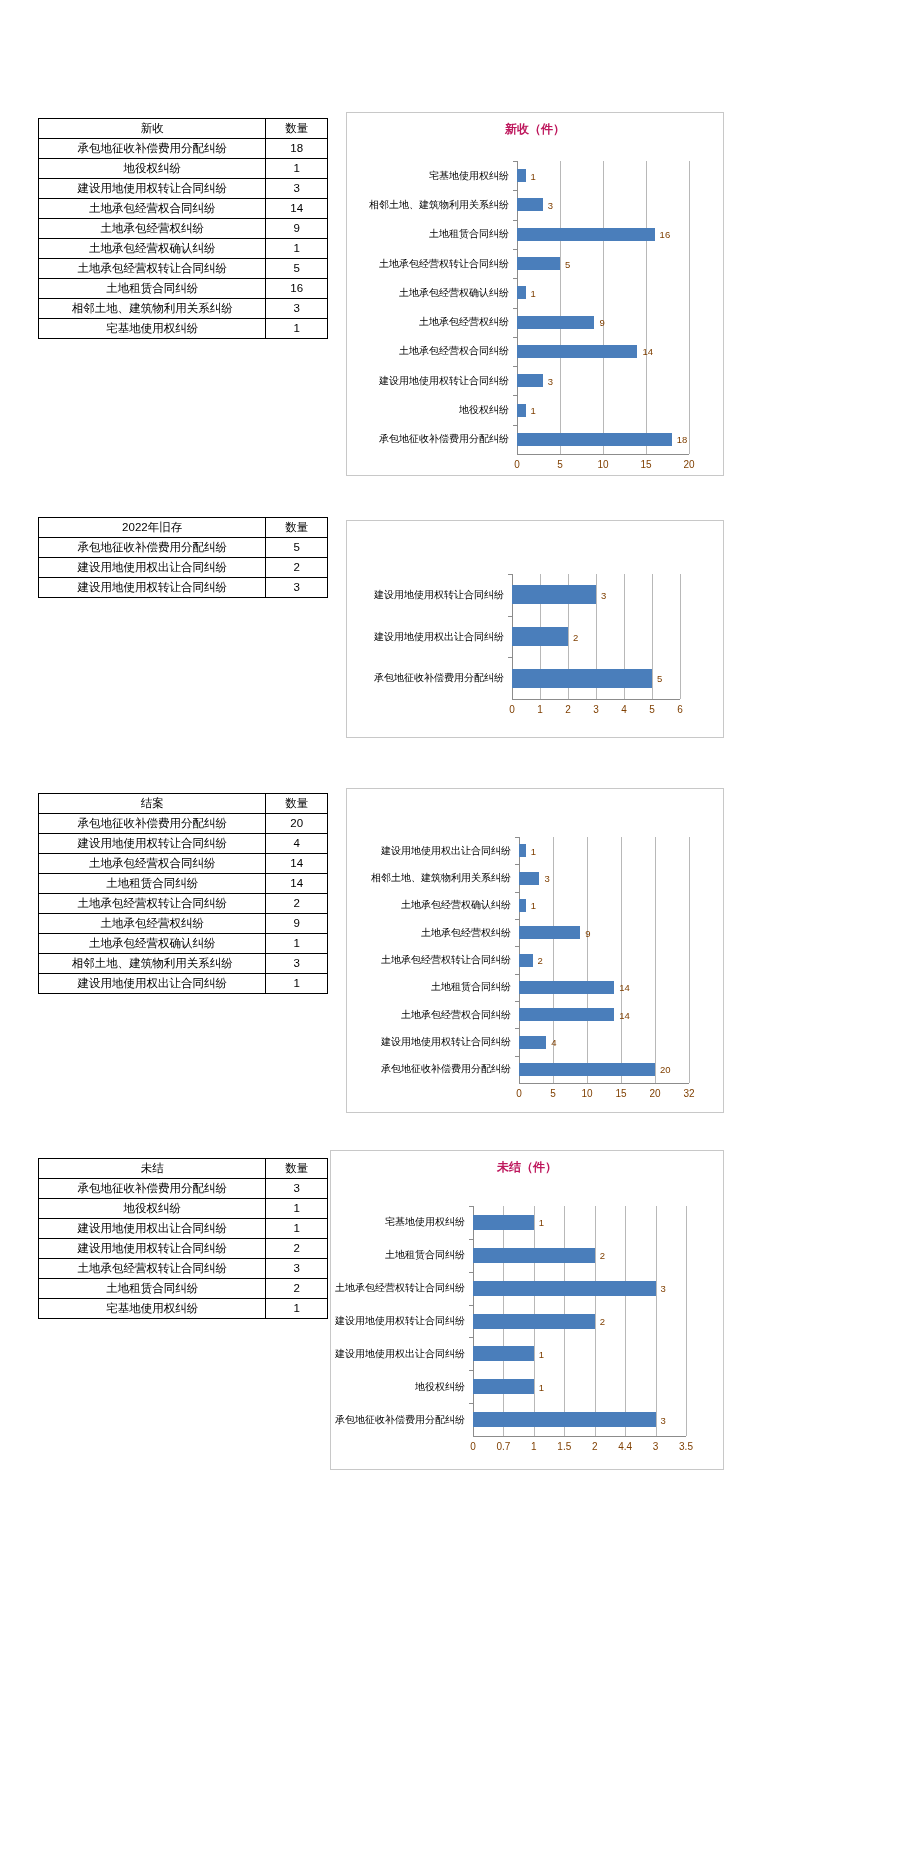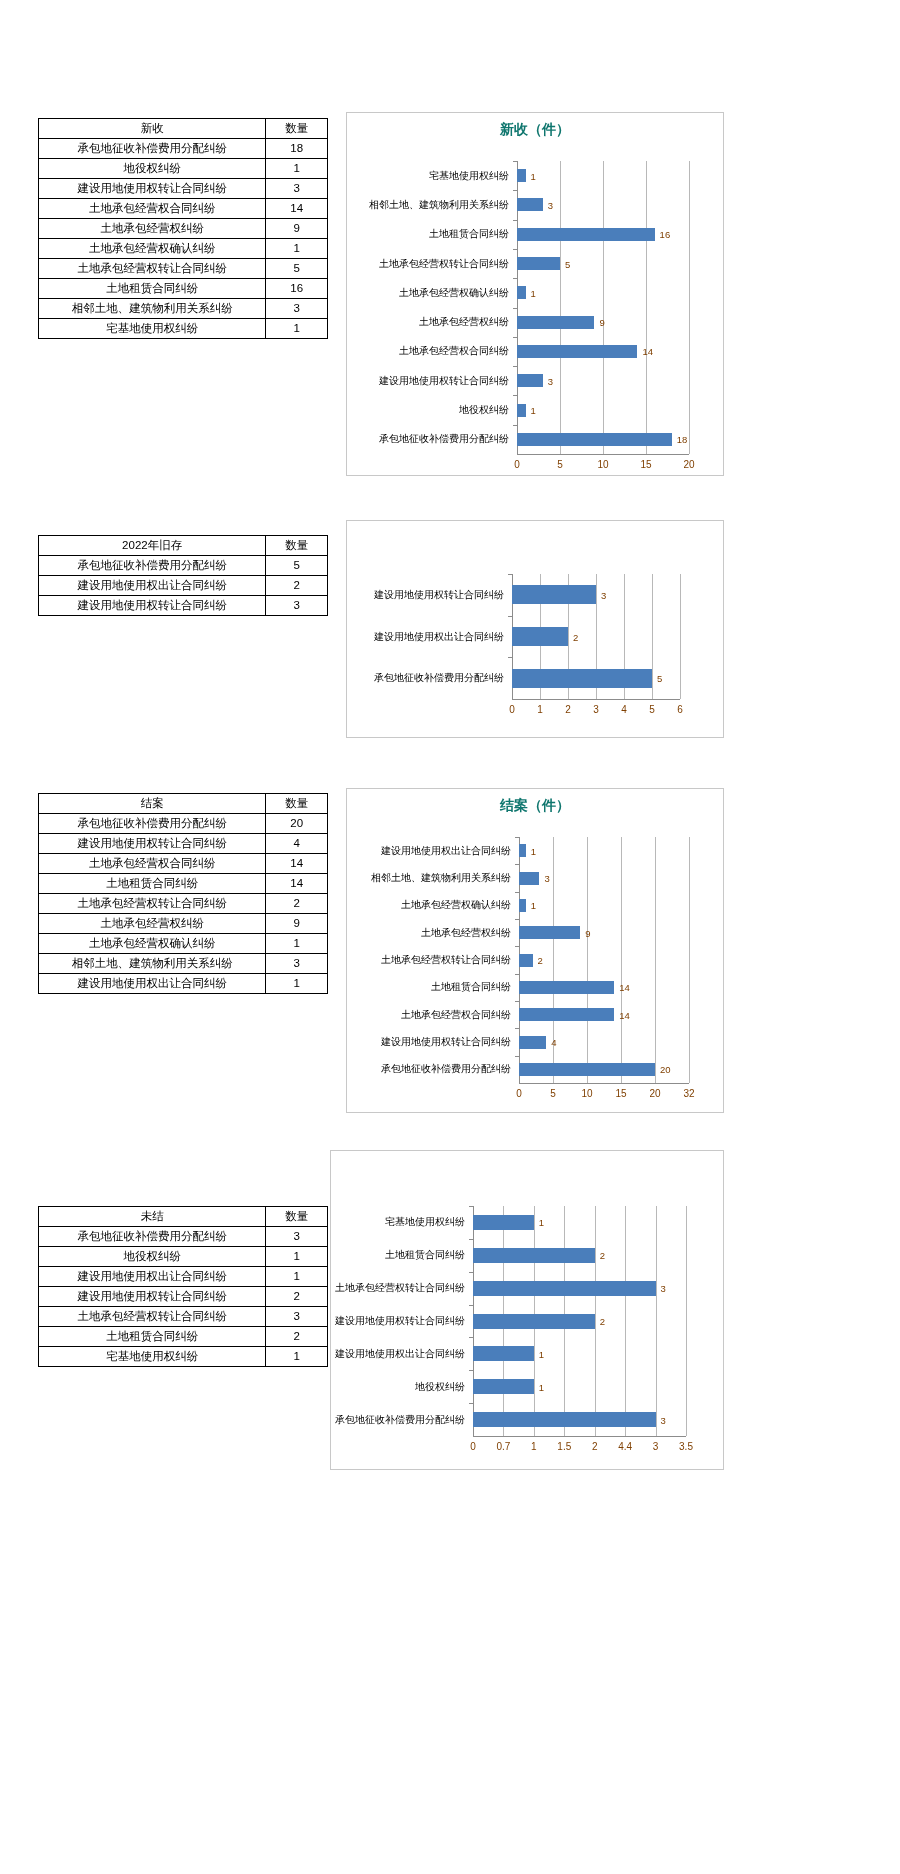--- a/index.html
+++ b/index.html
@@ -53,22 +53,22 @@
   .chart-box {
     position: absolute;
     border: 1px solid #c8c8c8;
     background: #ffffff;
   }
   .chart-title {
     position: absolute;
     top: 8px; left: 0; right: 0;
     text-align: center;
     font-weight: bold;
-    font-size: 14px;
-    color: #0f766e;
+    font-size: 12px;
+    color: #be185d;
     white-space: nowrap;
   }
   .plot {
     position: absolute;
   }
   .plot .gridline {
     position: absolute;
     top: 0; bottom: 0;
     width: 1px;
     background: #b8b8b8;
@@ -252,21 +252,21 @@
         <div class="tickmark" style="top: 234.4px;"></div>
         <div class="bar-row" style="top: 271.85px; height: 13px; width: 172px;">
           <div class="bar" style="width: 154.8px; background: rgb(74, 126, 187);"></div>
           <div class="bar-value" style="left: 159.8px; color: rgb(127, 63, 0);">18</div>
         </div>
         <div class="cat-label" style="top: 278.35px; right: 180px;">承包地征收补偿费用分配纠纷</div>
         <div class="tickmark" style="top: 263.7px;"></div>
       </div>
   </div>
 
-  <table class="data-table" style="top:535px; left:38px; width:290px;">
+  <table class="data-table" style="top:517px; left:38px; width:290px;">
     <thead>
       <tr>
         <th class="c-label">2022年旧存</th>
         <th class="c-value">数量</th>
       </tr>
     </thead>
     <tbody>
         <tr>
           <td class="c-label">承包地征收补偿费用分配纠纷</td>
           <td class="c-value">5</td>
@@ -361,21 +361,20 @@
           <td class="c-value">3</td>
         </tr>
         <tr>
           <td class="c-label">建设用地使用权出让合同纠纷</td>
           <td class="c-value">1</td>
         </tr>
       </tbody>
   </table>
 
   <div class="chart-box" style="top:788px; left:346px; width:378px; height:325px;">
-    <div class="chart-title">结案（件）</div>
     <div class="plot" style="top:48px; left:172px; width:170px; height:246px;">
         <div class="axis-y"></div>
         <div class="x-tick" style="left: 0px; top: 251px;">0</div>
         <div class="gridline" style="left: 34px;"></div>
         <div class="x-tick" style="left: 34px; top: 251px;">5</div>
         <div class="gridline" style="left: 68px;"></div>
         <div class="x-tick" style="left: 68px; top: 251px;">10</div>
         <div class="gridline" style="left: 102px;"></div>
         <div class="x-tick" style="left: 102px; top: 251px;">15</div>
         <div class="gridline" style="left: 136px;"></div>
@@ -433,21 +432,21 @@
         <div class="tickmark" style="top: 191.333px;"></div>
         <div class="bar-row" style="top: 225.833px; height: 13px; width: 170px;">
           <div class="bar" style="width: 136px; background: rgb(74, 126, 187);"></div>
           <div class="bar-value" style="left: 141px; color: rgb(127, 63, 0);">20</div>
         </div>
         <div class="cat-label" style="top: 232.333px; right: 178px;">承包地征收补偿费用分配纠纷</div>
         <div class="tickmark" style="top: 218.667px;"></div>
       </div>
   </div>
 
-  <table class="data-table" style="top:1158px; left:38px; width:290px;margin-top:48px;">
+  <table class="data-table" style="top:1158px; left:38px; width:290px;">
     <thead>
       <tr>
         <th class="c-label">未结</th>
         <th class="c-value">数量</th>
       </tr>
     </thead>
     <tbody>
         <tr>
           <td class="c-label">承包地征收补偿费用分配纠纷</td>
           <td class="c-value">3</td>
@@ -473,20 +472,21 @@
           <td class="c-value">2</td>
         </tr>
         <tr>
           <td class="c-label">宅基地使用权纠纷</td>
           <td class="c-value">1</td>
         </tr>
       </tbody>
   </table>
 
   <div class="chart-box" style="top:1150px; left:330px; width:394px; height:320px;">
+    <div class="chart-title">未结（件）</div>
     <div class="plot" style="top:55px; left:142px; width:213px; height:230px;">
         <div class="axis-y"></div>
         <div class="x-tick" style="left: 0px; top: 235px;">0</div>
         <div class="gridline" style="left: 30.4286px;"></div>
         <div class="x-tick" style="left: 30.4286px; top: 235px;">0.7</div>
         <div class="gridline" style="left: 60.8571px;"></div>
         <div class="x-tick" style="left: 60.8571px; top: 235px;">1</div>
         <div class="gridline" style="left: 91.2857px;"></div>
         <div class="x-tick" style="left: 91.2857px; top: 235px;">1.5</div>
         <div class="gridline" style="left: 121.714px;"></div>

